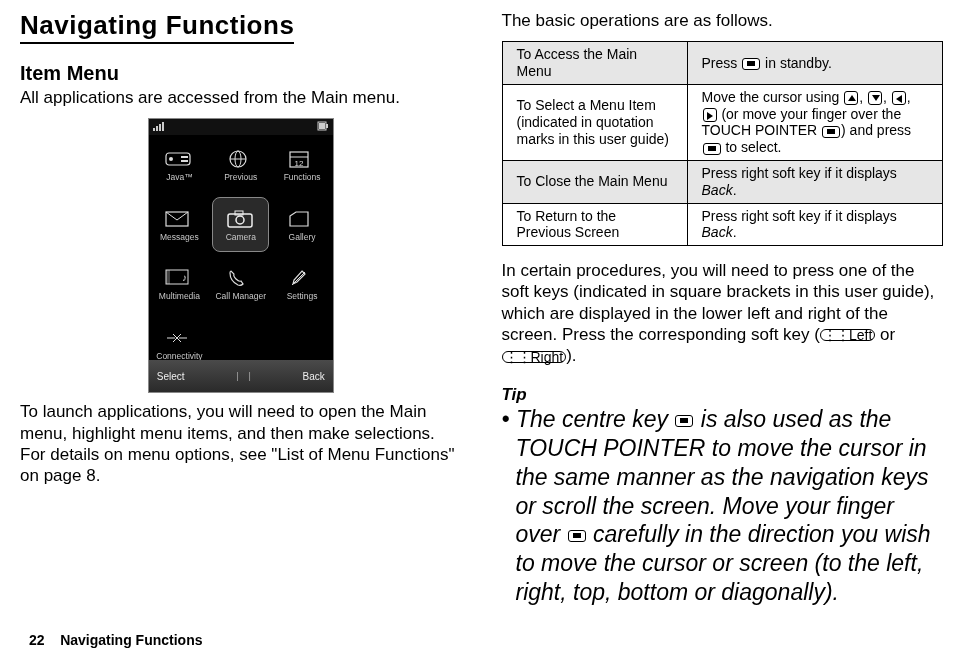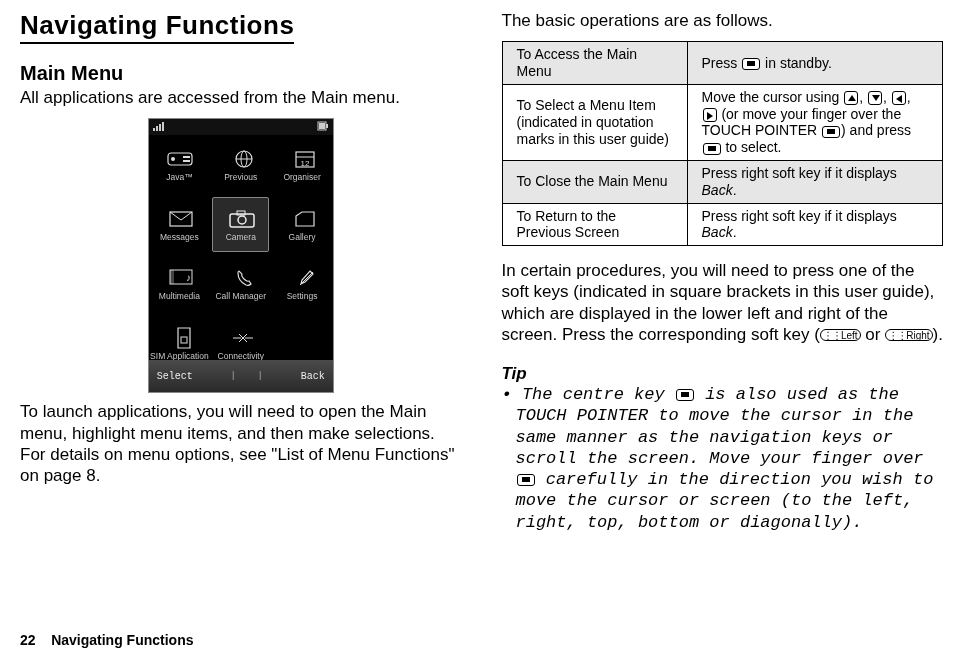--- a/index.html
+++ b/index.html
@@ -44,23 +44,23 @@
   }
   .tip-label {
     font-family: Liberation Sans, sans-serif;
     font-stretch: condensed;
     font-size: 17px;
     font-style: italic;
     font-weight: bold;
     margin-top: 19px;
   }
   .tip-body {
-    font-family: Liberation Mono, monospace;
-    font-stretch: condensed;
-    font-size: 17px;
+    font-family: Liberation Sans, sans-serif;
+    font-stretch: condensed;
+    font-size: 23px;
     line-height: 1.25;
     font-style: italic;
     padding-left: 14px;
     text-indent: -14px;
   }
   .keybox {
     display: inline-block;
     border: 1.3px solid #000;
     border-radius: 3px;
     min-width: 18px;
@@ -93,21 +93,21 @@
   .tri.left::after { right: 3px; top: 3px; border-top: 4px solid transparent; border-bottom: 4px solid transparent; border-right: 6px solid #000; }
   .tri.right::after { left: 3px; top: 3px; border-top: 4px solid transparent; border-bottom: 4px solid transparent; border-left: 6px solid #000; }
   .softkey {
     display: inline-block;
     border: 1.3px solid #000;
     border-radius: 6px;
     height: 12px;
     vertical-align: middle;
     background: #fff;
     padding: 0 2px;
-    font-size: 10px;
+    font-size: 14px;
     line-height: 11px;
     font-style: normal;
     font-family: Arial, sans-serif;
   }
   .softkey .dots { letter-spacing: -1px; }
 
   table.ops {
     border-collapse: collapse;
     width: 100%;
     font-family: "Arial Narrow", Arial, sans-serif;
@@ -154,60 +154,59 @@
     gap: 0;
   }
   .app {
     display: flex;
     flex-direction: column;
     align-items: center;
     justify-content: center;
     font-size: 8.5px;
     color: #c8c8c8;
   }
-  .app.sel { background: #2a2a2a; border: 1px solid #888; border-radius: 2px; margin: 2px; }
+  .app.sel { background: #2a2a2a; border: 1px solid #888; border-radius: 8px; margin: 2px; }
   .app .ico {
     width: 28px; height: 22px;
-    display: flex; align-items: center; justify-content: flex-end;
+    display: flex; align-items: center; justify-content: flex-start;
     margin-bottom: 2px;
   }
   .bottombar {
     position: absolute;
     bottom: 0; left: 0; right: 0;
     height: 20px;
     background: linear-gradient(#4a4a4a,#2a2a2a);
     display: flex;
     justify-content: space-between;
     align-items: center;
     padding: 16px 8px;
     font-size: 10px;
     color: #eee;
-    font-family: Liberation Mono, monospace;
   }
   .bottombar .mid { flex:1; text-align:center; color:#aaa; font-size:9px; }
 
   .footer {
     position: absolute;
-    left: 20px;
+    left: 29px;
     bottom: 12px;
     font-family: "Arial Narrow", Arial, sans-serif;
     font-stretch: condensed;
     font-size: 14px;
     font-weight: bold;
   }
   em.back { font-style: italic; }
 </style>
 </head>
 <body>
 
 <div class="page">
 
   <div class="col">
     <h1>Navigating Functions</h1>
-    <h2>Main Menu</h2>
+    <h2>Item Menu</h2>
     <p class="body-text">All applications are accessed from the Main menu.</p>
 
     <div class="phone-wrap">
       <div class="phone">
         <div class="status">
           <span>
             <svg width="14" height="10">
                 <rect x="0" y="7" width="2" height="3" fill="#ccc"></rect>
                 <rect x="3" y="5" width="2" height="5" fill="#ccc"></rect>
                 <rect x="6" y="3" width="2" height="7" fill="#ccc"></rect>
@@ -245,21 +244,21 @@
               <span>Previous</span>
             </div>
           <div class="app">
               <div class="ico">
                 <svg width="22" height="20">
                   <rect x="2" y="3" width="18" height="15" fill="none" stroke="#ddd" stroke-width="1.2"></rect>
                   <line x1="2" y1="8" x2="20" y2="8" stroke="#ddd"></line>
                   <text x="11" y="17" font-size="8" fill="#ddd" text-anchor="middle">12</text>
                 </svg>
               </div>
-              <span>Organiser</span>
+              <span>Functions</span>
             </div>
 
           <div class="app">
               <div class="ico">
                 <svg width="24" height="16">
                   <rect x="1" y="1" width="22" height="14" fill="none" stroke="#ddd" stroke-width="1.2"></rect>
                   <polyline points="1,1 12,9 23,1" fill="none" stroke="#ddd"></polyline>
                 </svg>
               </div>
               <span>Messages</span>
@@ -304,29 +303,20 @@
           <div class="app">
               <div class="ico">
                 <svg width="20" height="20">
                   <path d="M14 3 L17 6 L9 14 L5 16 L6 12 Z" fill="none" stroke="#ddd" stroke-width="1.2"></path>
                   <line x1="4" y1="17" x2="17" y2="4" stroke="#ddd"></line>
                 </svg>
               </div>
               <span>Settings</span>
             </div>
 
-          <div class="app">
-              <div class="ico">
-                <svg width="18" height="22">
-                  <path d="M3 1 L15 1 L15 21 L3 21 L3 6 Z" fill="none" stroke="#ddd" stroke-width="1.2"></path>
-                  <rect x="6" y="10" width="6" height="6" fill="none" stroke="#ddd"></rect>
-                </svg>
-              </div>
-              <span>SIM Application</span>
-            </div>
           <div class="app">
               <div class="ico">
                 <svg width="24" height="16">
                   <path d="M2 8 L10 8 M14 8 L22 8" stroke="#ddd" stroke-width="1.2"></path>
                   <polyline points="8,4 12,8 8,12" fill="none" stroke="#ddd"></polyline>
                   <polyline points="16,4 12,8 16,12" fill="none" stroke="#ddd"></polyline>
                 </svg>
               </div>
               <span>Connectivity</span>
             </div>

